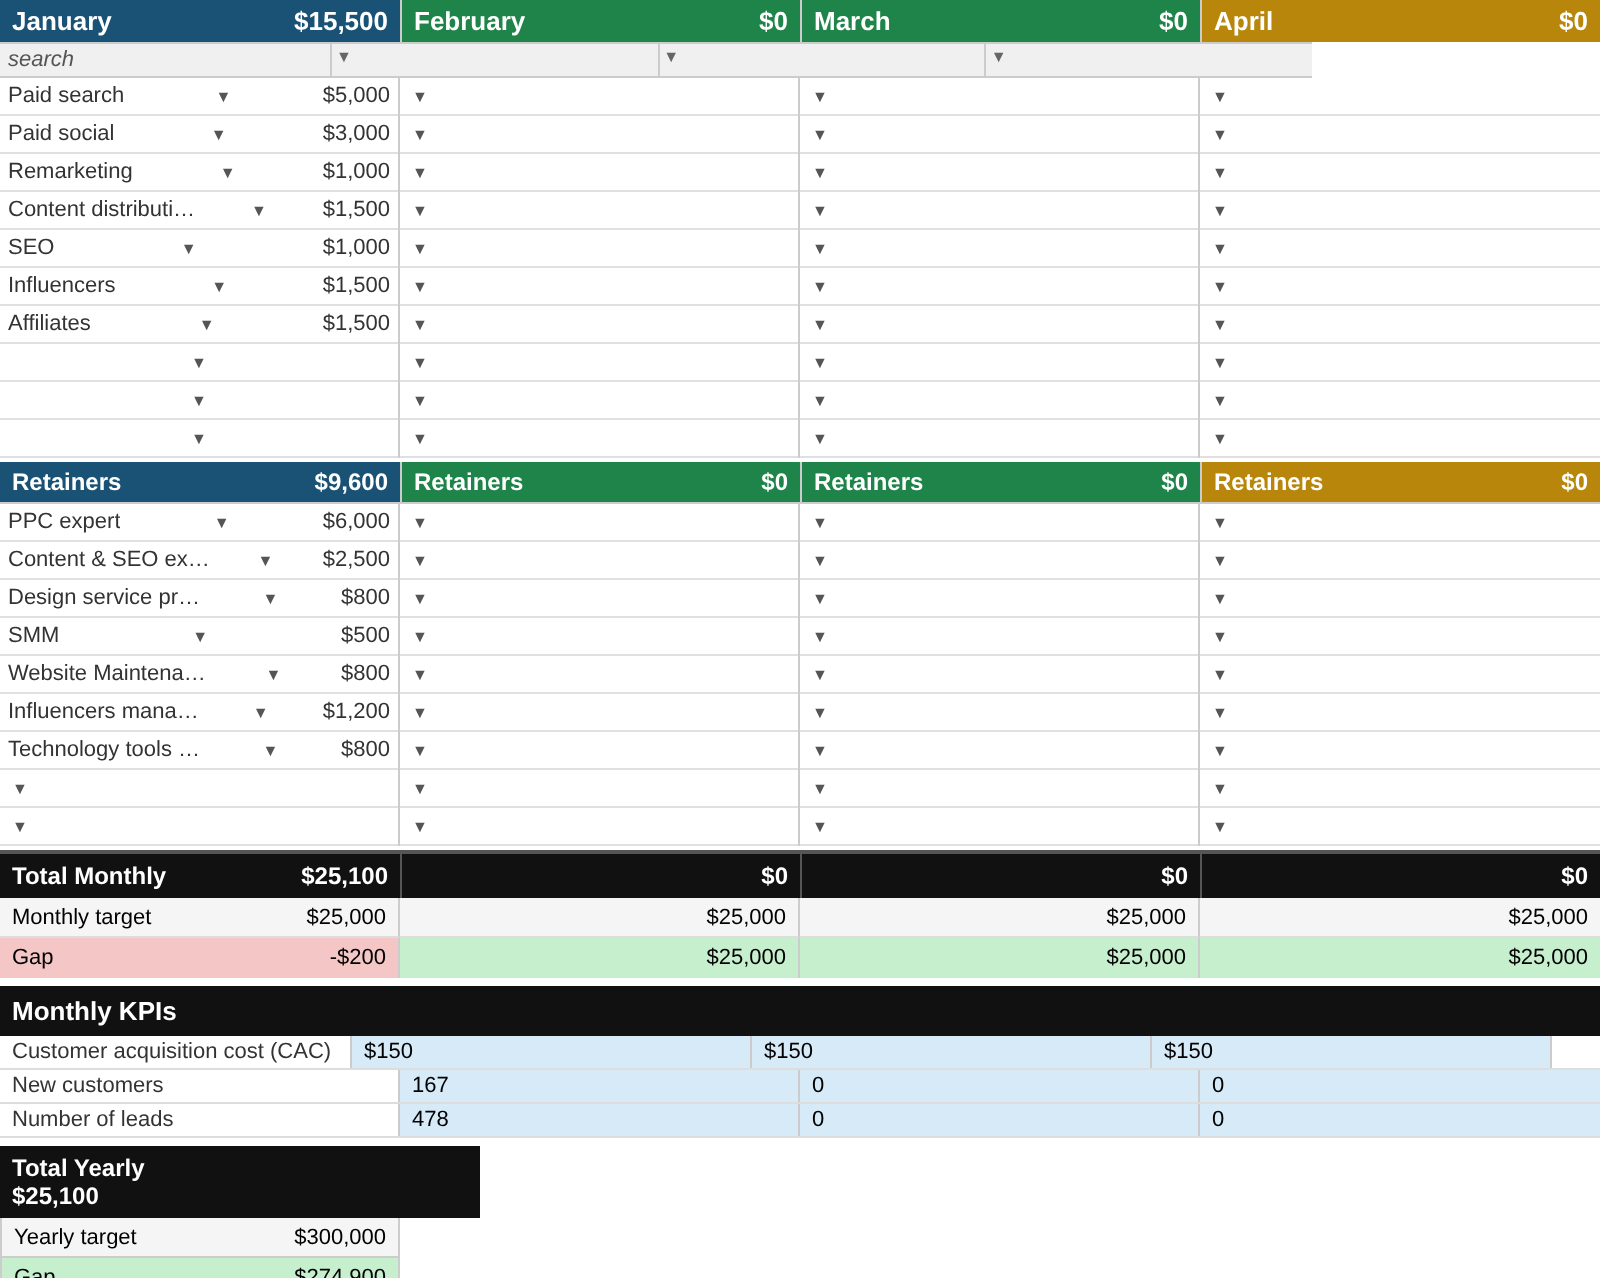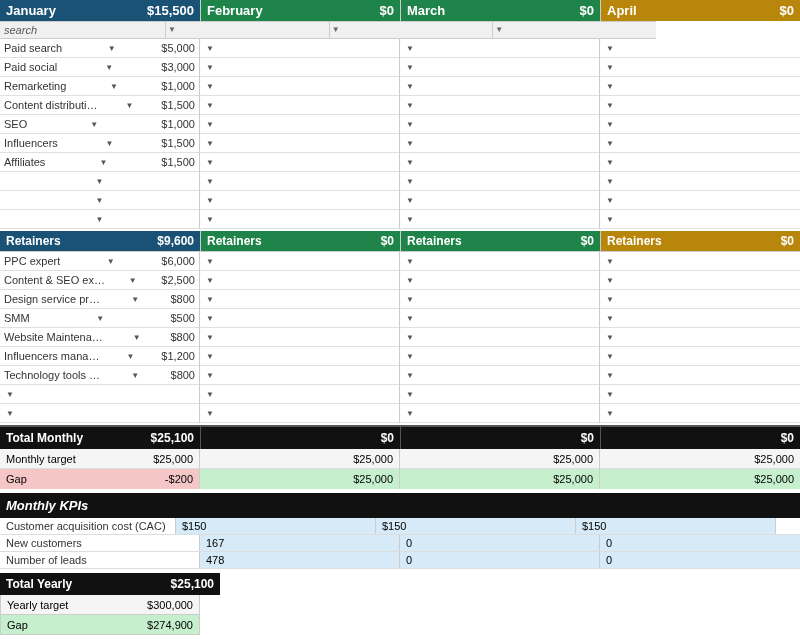--- a/index.html
+++ b/index.html
@@ -411,21 +411,21 @@
     <div style="width:200px; display:flex; justify-content:space-between; padding:2px 6px; background:#c6efce; border-right:1px solid #ccc; height:20px; align-items:center;">
       <span></span>
       <span>$25,000</span>
     </div>
     <div style="width:200px; display:flex; justify-content:space-between; padding:2px 6px; background:#c6efce; height:20px; align-items:center;">
       <span></span>
       <span>$25,000</span>
     </div>
   </div>
 
-  <div style="width:800px; background:#111; color:#fff; font-weight:bold; font-size:13px; padding:5px 6px; margin-top:4px;font-style:italic;">
+  <div style="width:800px; background:#111; color:#fff; font-weight:bold; font-size:13px; padding:5px 6px; margin-top:4px;">
     <span>Monthly KPIs</span>
   </div>
 
   <div style="display:flex; width:800px; background:#fff; border-bottom:1px solid #ddd;">
     <div style="width:176px; padding:2px 6px; border-right:1px solid #ccc; color:#333;">
       <span>Customer acquisition cost (CAC)</span>
     </div>
     <div style="width:200px; padding:2px 6px; border-right:1px solid #ccc; background:#d6eaf8;">
       <span>$150</span>
     </div>
@@ -461,21 +461,21 @@
     </div>
     <div style="width:200px; padding:2px 6px; border-right:1px solid #ccc; background:#d6eaf8;">
       <span>0</span>
     </div>
     <div style="width:200px; padding:2px 6px; background:#d6eaf8;">
       <span>0</span>
     </div>
   </div>
 
   <div style="margin-top:4px; width:200px;">
-    <div style="display:flex; justify-content:space-between; padding:4px 6px; font-weight:bold; font-size:12px; color:#fff; background:#111; width:220px;">
+    <div style="display:flex; justify-content:space-between; padding:4px 6px; font-weight:bold; font-size:12px; color:#fff; background:#111; width:240px;flex-direction:column;">
       <span>Total Yearly</span>
       <span>$25,100</span>
     </div>
     <div style="display:flex; justify-content:space-between; padding:2px 6px; background:#f5f5f5; border-bottom:1px solid #ddd; border:1px solid #ccc; border-top:none; height:20px; align-items:center; width:200px;">
       <span>Yearly target</span>
       <span>$300,000</span>
     </div>
     <div style="display:flex; justify-content:space-between; padding:2px 6px; background:#c6efce; border:1px solid #ccc; border-top:none; height:20px; align-items:center; width:200px;">
       <span>Gap</span>
       <span>$274,900</span>

